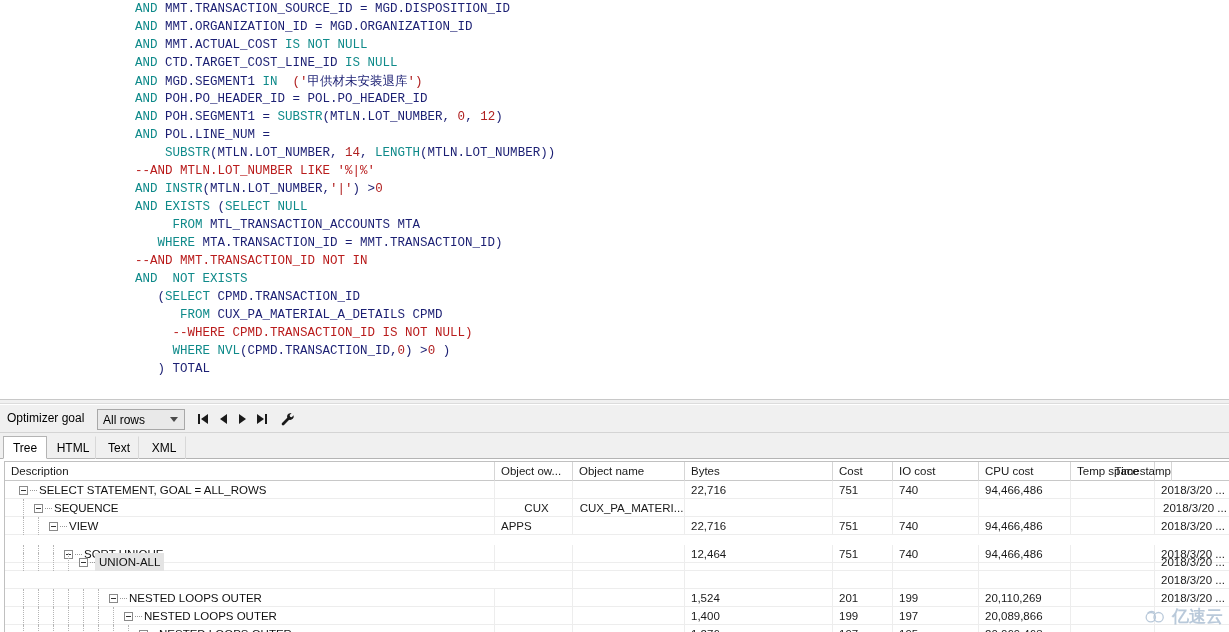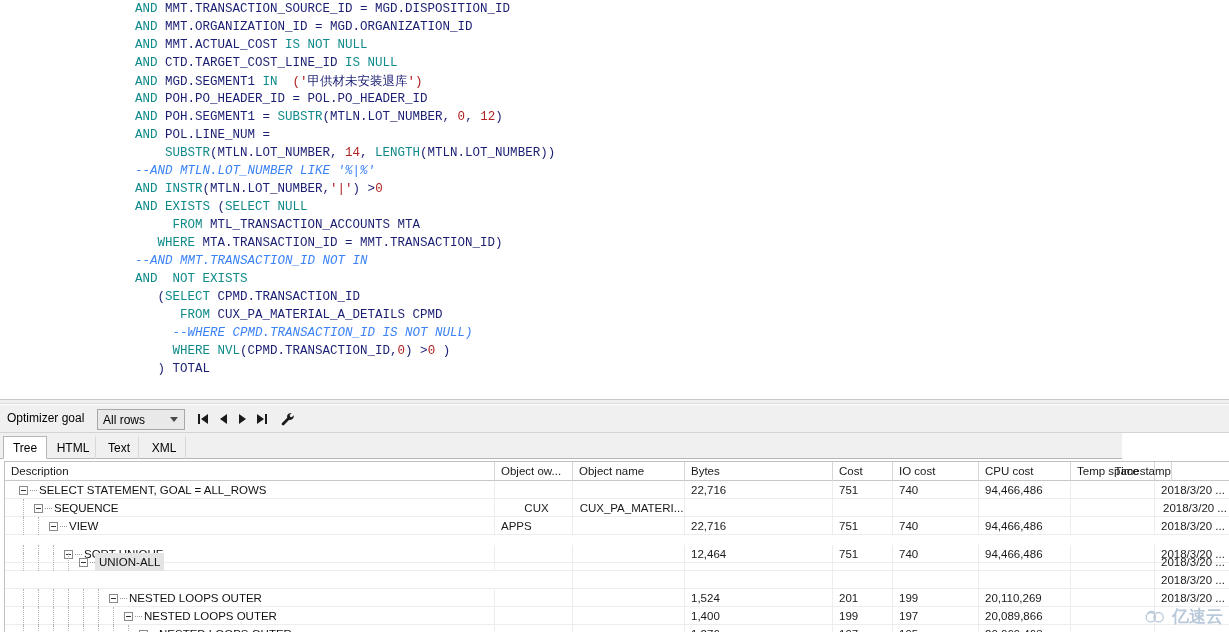--- a/index.html
+++ b/index.html
@@ -26,21 +26,21 @@
     font-size: 12.5px;
     line-height: 18px;
     white-space: pre;
     color: #16186e;
   }
   .sql-line { height: 18px; white-space: pre; }
   .kw   { color: #0f8a8a; }
   .id   { color: #1b1f73; }
   .num  { color: #b02020; }
   .str  { color: #b02020; }
-  .cmt  { color: #3b82f6; font-style: italic; }
+  .cmt  { color: #b91c1c; }
   .cjk  { color: #1b1f73; font-family: "DejaVu Sans", sans-serif; }
   .plain{ color: #1b1f73; }
 
   
   #splitter {
     position: absolute;
     left: 0; top: 399px; width: 1229px; height: 5px;
     background: #f0f0f0;
     border-top: 1px solid #c8c8c8;
     border-bottom: 1px solid #dcdcdc;
@@ -86,21 +86,21 @@
   #nav-last  { left: 252px; }
   #tool-wrench { left: 278px; }
   .tri-l { width:0;height:0;border-top:5px solid transparent;border-bottom:5px solid transparent;border-right:7px solid #1a1a1a; }
   .tri-r { width:0;height:0;border-top:5px solid transparent;border-bottom:5px solid transparent;border-left:7px solid #1a1a1a; }
   .bar-l { width:2px;height:10px;background:#1a1a1a;margin-right:1px; }
   .bar-r { width:2px;height:10px;background:#1a1a1a;margin-left:1px; }
 
   
   #tabstrip {
     position: absolute;
-    left: 0; top: 433px; width: 1122px; height: 26px;
+    left: 0; top: 433px; width: 1229px; height: 26px;
     background: #f0f0f0;
     border-bottom: 1px solid #b4b4b4;
   }
   .tab {
     position: absolute; top: 3px; height: 23px;
     font-size: 12px; color: #000;
     display: flex; align-items: center; justify-content: center;
     border: 1px solid transparent;
     border-bottom: none;
   }

